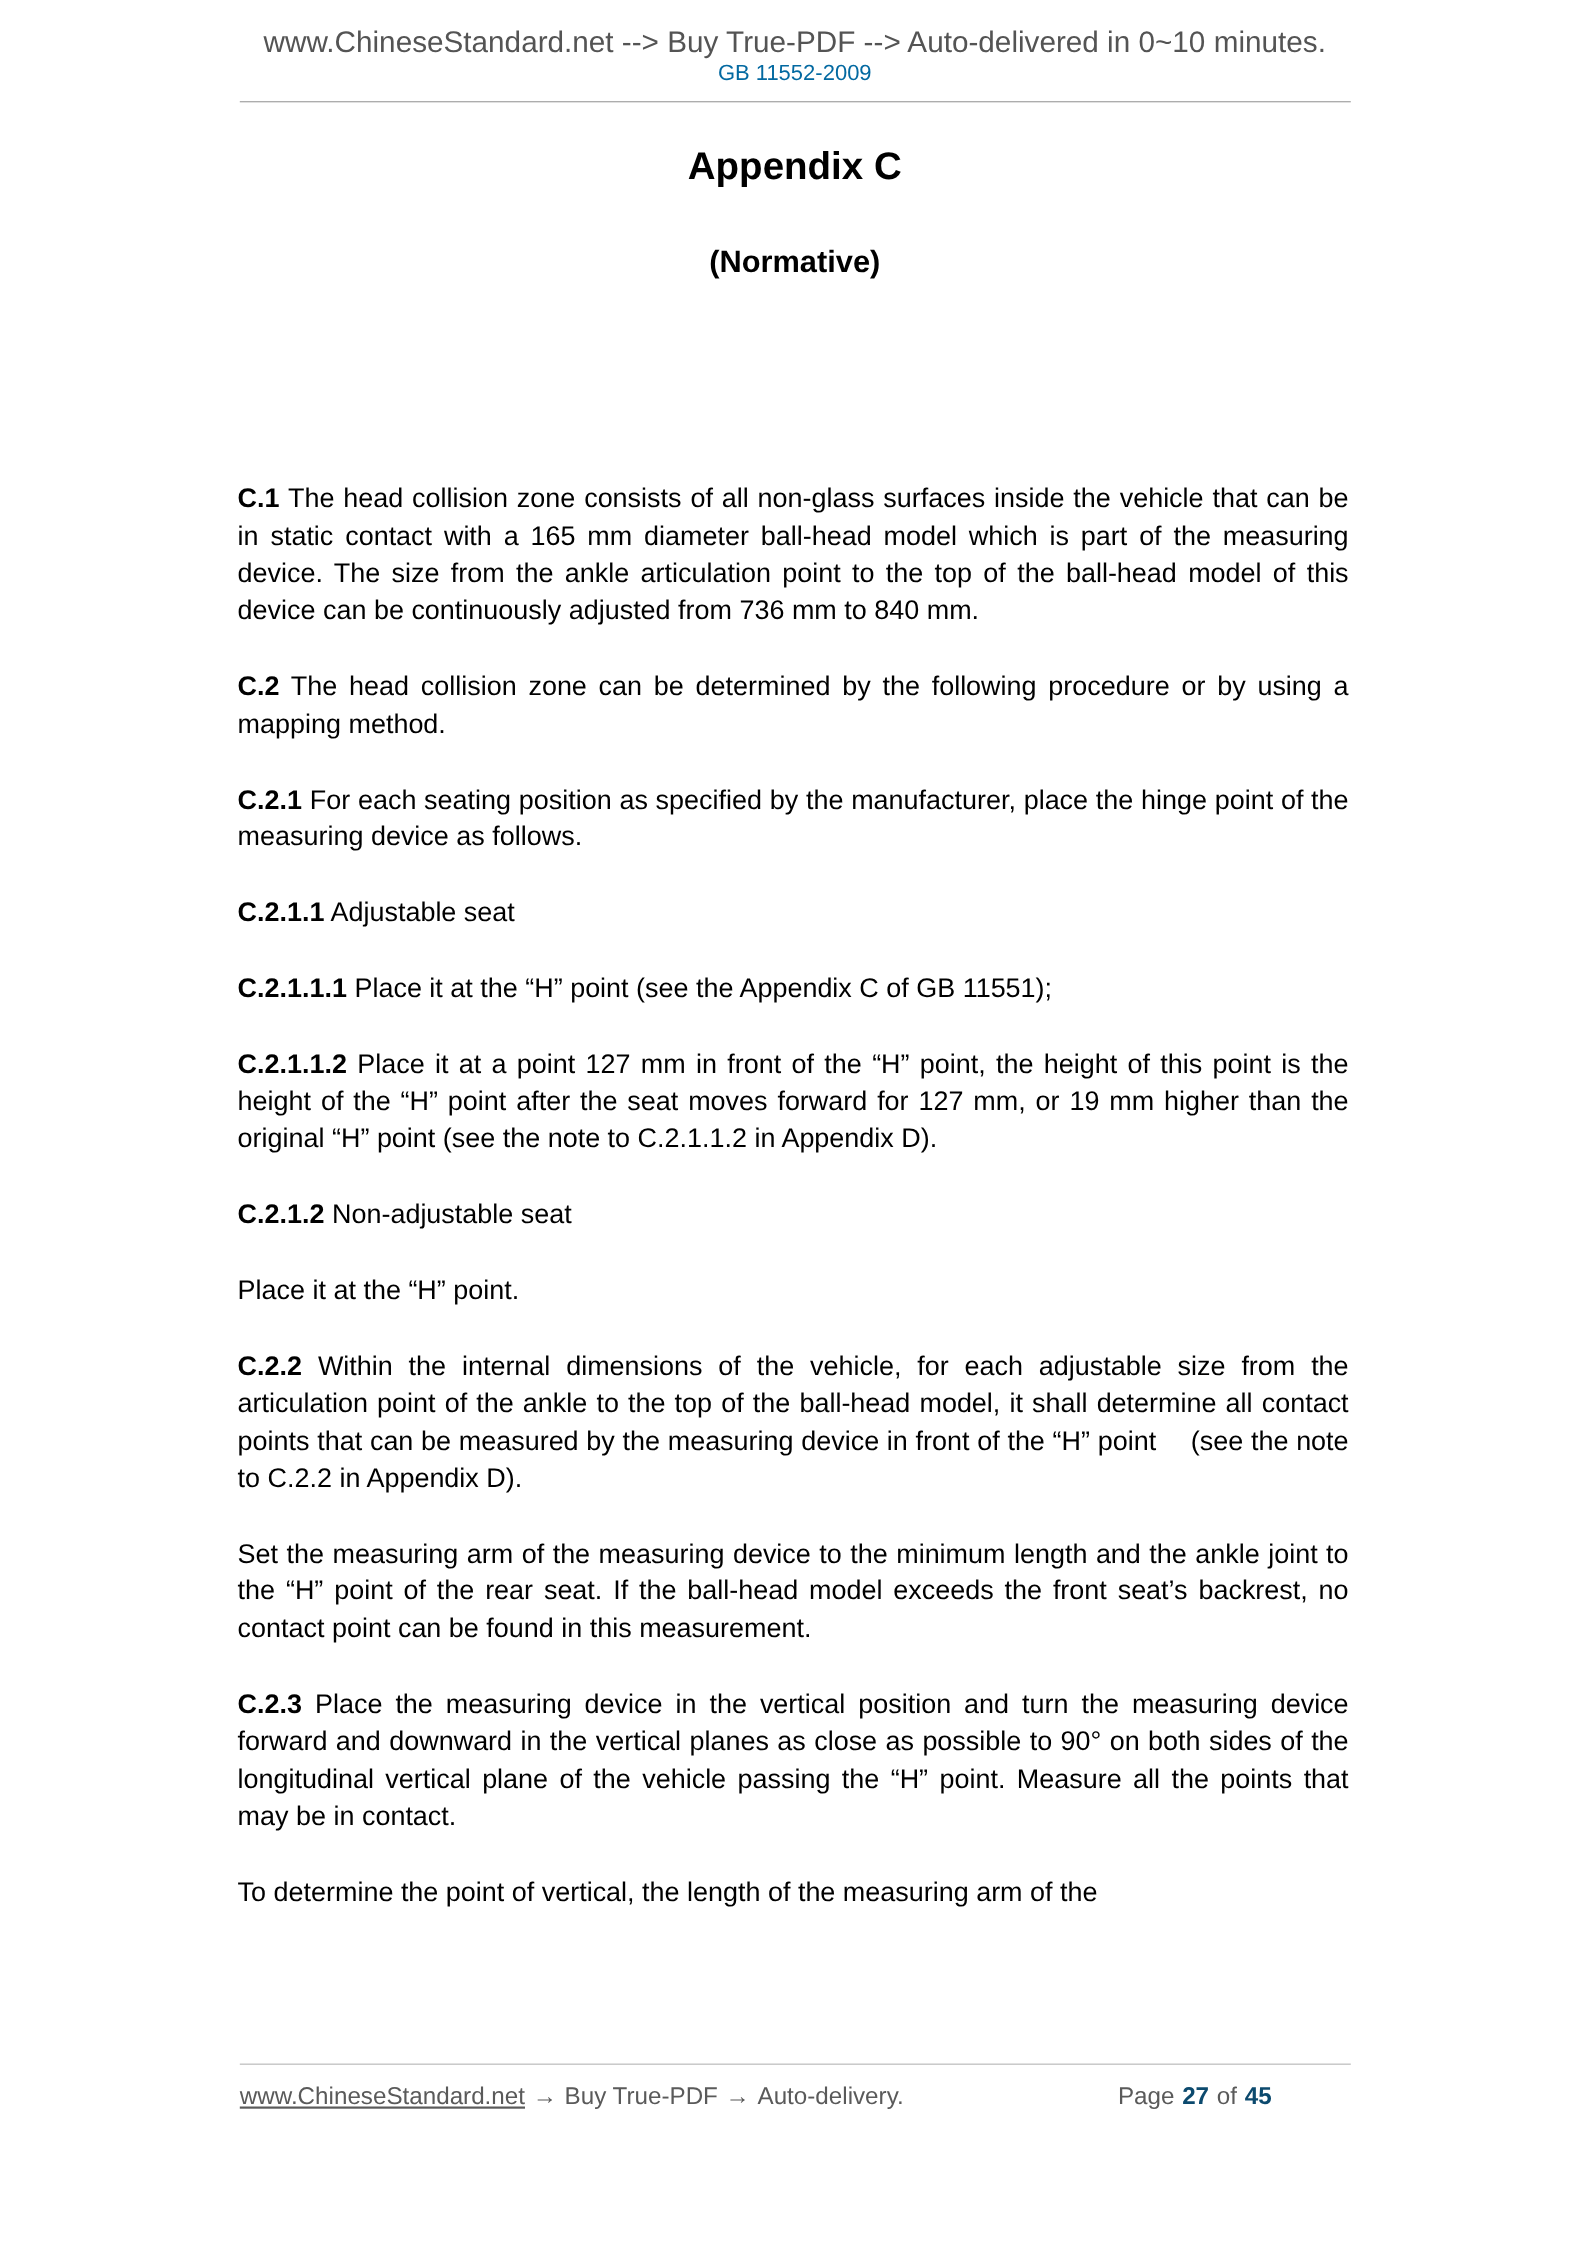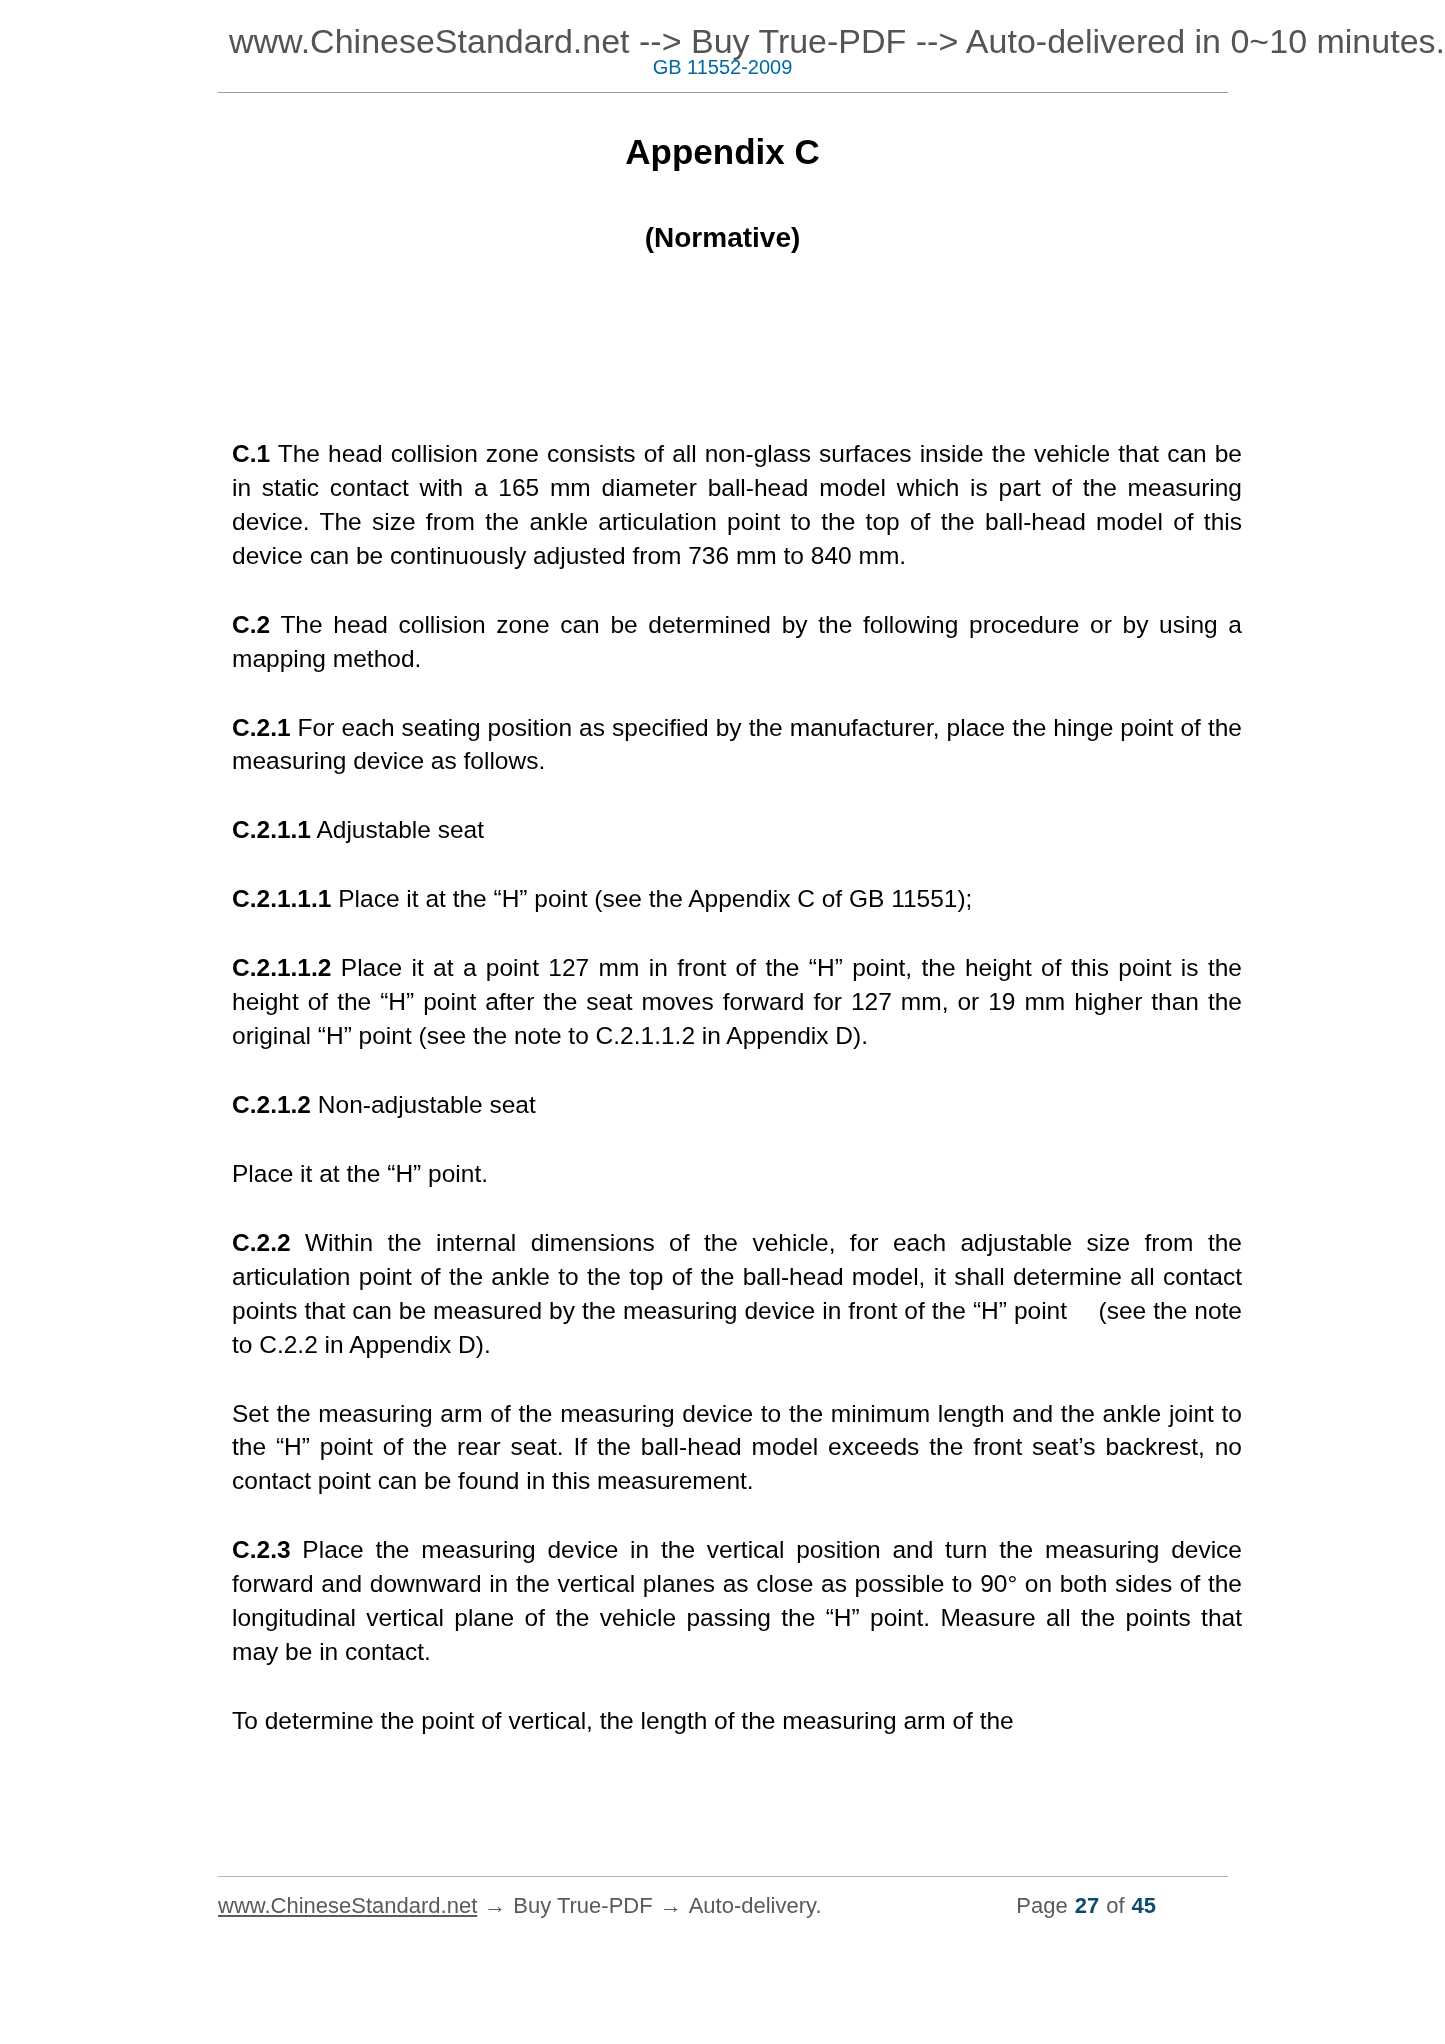--- a/index.html
+++ b/index.html
@@ -25,26 +25,25 @@
   
   .wm-header {
     position: absolute;
     left: 0;
     top: 24px;
     width: 100%;
     text-align: center;
   }
   .wm-line {
     font-family: "Liberation Sans", sans-serif;
-    font-size: 34px;
+    font-size: 27px;
     color: #545454;
     letter-spacing: 0px;
     line-height: 1.05;
     white-space: nowrap;
-    text-align: right;
   }
   .doc-code {
     position: absolute;
     left: 0;
     top: 56px;
     width: 100%;
     text-align: center;
     font-size: 20px;
     color: #0369a1;
     font-family: "Liberation Sans", sans-serif;
@@ -81,21 +80,21 @@
   .subject-title {
     font-size: 23px;
     font-weight: bold;
     line-height: 1.25;
     margin: 0;
   }
 
   
   .body-text {
     position: absolute;
-    left: 232px;
+    left: 216px;
     top: 437px;
     width: 1010px;
   }
   p.para {
     margin: 0 0 35px 0;
     font-size: 24.5px;
     line-height: 1.385;
     text-align: justify;
     text-justify: inter-word;
     color: #000000;

